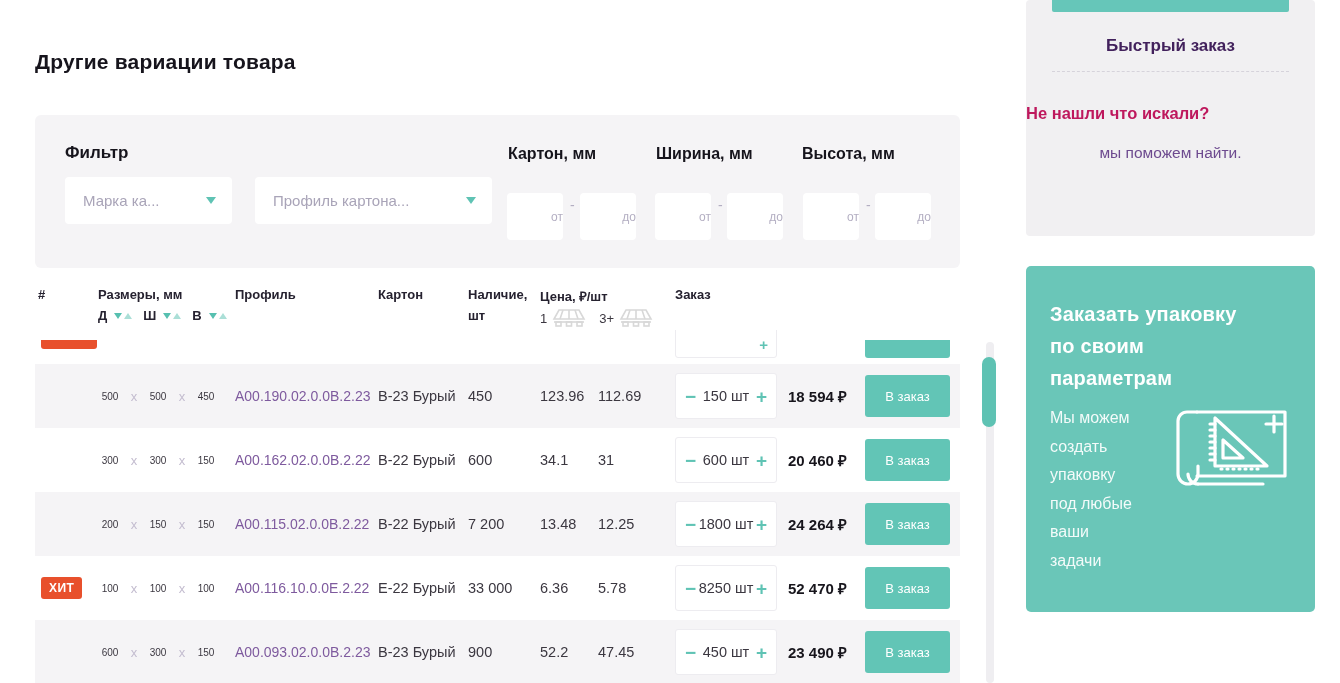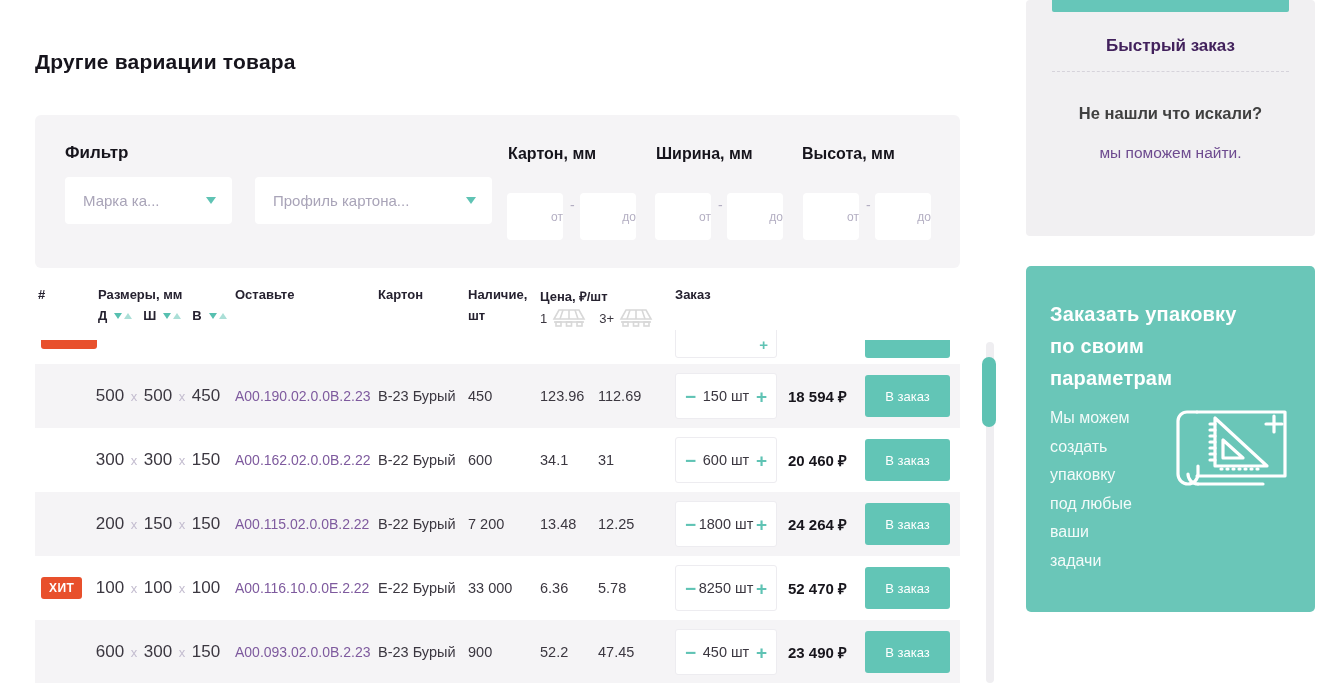--- a/index.html
+++ b/index.html
@@ -39,21 +39,21 @@
   .tri-down{width:0;height:0;border-left:4px solid transparent;border-right:4px solid transparent;border-top:6px solid #57c0b0;}
   .tri-up{width:0;height:0;border-left:4px solid transparent;border-right:4px solid transparent;border-bottom:6px solid #57c0b0;opacity:.5;}
   .pallet{display:inline-block;}
 
   
   .rows-area{position:absolute;left:35px;top:330px;width:925px;height:353px;overflow:hidden;}
   .trow{position:relative;width:925px;height:64px;background:#fff;}
   .trow.alt{background:var(--gray-panel);}
   .trow>*{position:absolute;top:50%;transform:translateY(-50%);}
   .badge{left:6px;background:var(--orange);color:#fff;font-size:12px;font-weight:800;padding:4px 8px;border-radius:3px;letter-spacing:.4px;}
-  .sz{font-size:17px;color:var(--ink2);width:34px;text-align:center;}
+  .sz{font-size:10px;color:var(--ink2);width:34px;text-align:center;}
   .sz1{left:58px;} .sz2{left:106px;} .sz3{left:154px;}
   .szsep{font-size:13px;color:#c3bccf;width:14px;text-align:center;}
   .sep1{left:92px;} .sep2{left:140px;}
   .sku{left:200px;font-size:14px;color:var(--purple-link);text-decoration:none;}
   .board{left:343px;font-size:14.5px;color:var(--ink2);}
   .stock{left:433px;font-size:14.5px;color:var(--ink2);}
   .p1{left:505px;font-size:14.5px;color:var(--ink2);}
   .p3{left:563px;font-size:14.5px;color:var(--ink2);}
   .stepper{left:640px;width:102px;height:46px;background:#fff;border:1px solid #edecf0;border-radius:3px;display:flex;align-items:center;justify-content:space-between;padding:0 9px;}
   .stepbtn{color:var(--teal);font-size:19px;font-weight:700;cursor:pointer;line-height:1;}
@@ -69,21 +69,21 @@
 
   
   .sb-track{position:absolute;left:986px;top:342px;width:8px;height:341px;background:#efeef1;border-radius:4px;}
   .sb-thumb{position:absolute;left:982px;top:357px;width:14px;height:70px;background:#5ec2b3;border-radius:7px;cursor:grab;}
 
   
   .side-card{position:absolute;left:1026px;top:0;width:289px;height:236px;background:#f1f0f2;border-radius:4px;}
   .side-top-btn{position:absolute;left:26px;top:0;width:237px;height:12px;background:#66c6b9;border-radius:0 0 2px 2px;cursor:pointer;}
   .quick-order{position:absolute;left:0;top:36px;width:100%;text-align:center;font-size:17px;font-weight:800;color:var(--purple-dark);cursor:pointer;}
   .side-divider{position:absolute;left:26px;top:71px;width:237px;border-top:1px dashed #d6d3db;}
-  .nf-title{position:absolute;left:0;top:104px;width:100%;text-align:center;font-size:16.5px;font-weight:800;color:#404040;}
+  .nf-title{position:absolute;left:0;top:104px;width:100%;font-size:16.5px;font-weight:800;color:#be185d;}
   .nf-line1{position:absolute;left:0;top:131px;width:100%;text-align:center;font-size:15.5px;color:#6d4a8f;}
   .nf-line2{position:absolute;left:0;top:144px;width:100%;text-align:center;font-size:15.5px;color:#6d4a8f;}
 
   
   .promo{position:absolute;left:1026px;top:266px;width:289px;height:346px;background:#6ac6b8;border-radius:5px;color:#fff;cursor:pointer;}
   .promo-title{position:absolute;left:24px;top:32px;font-size:20px;font-weight:800;line-height:32px;letter-spacing:.2px;}
   .promo-text{position:absolute;left:24px;top:138px;font-size:16px;line-height:28.5px;color:rgba(255,255,255,.92);}
   .promo-icon{position:absolute;left:141px;top:138px;}
 </style>
 </head>
@@ -134,21 +134,21 @@
       <span class="sort-pair">
           <span class="tri-down"></span>
           <span class="tri-up"></span>
         </span>
       <span>В</span>
       <span class="sort-pair">
           <span class="tri-down"></span>
           <span class="tri-up"></span>
         </span>
     </div>
-    <span class="th" style="left:200px">Оставьте</span>
+    <span class="th" style="left:200px">Профиль</span>
     <span class="th" style="left:343px">Картон</span>
     <span class="th" style="left:433px">Наличие,</span>
     <span class="th" style="left:433px;top:21px">шт</span>
     <span class="th" style="left:505px">Цена, ₽/шт</span>
     <div class="th-line2" style="left:505px;font-weight:400;color:#3b3740">
       <span>1</span>
       <svg class="pallet" width="36" height="20" viewBox="0 0 36 20" fill="none" stroke="#d8d8d8" stroke-width="1.6">
         <path d="M8 2 L28 2 L33 11 L3 11 Z"></path>
           <path d="M12 2 L9 11 M18 2 L18 11 M24 2 L27 11"></path>
         <path d="M3 14 L33 14"></path>

